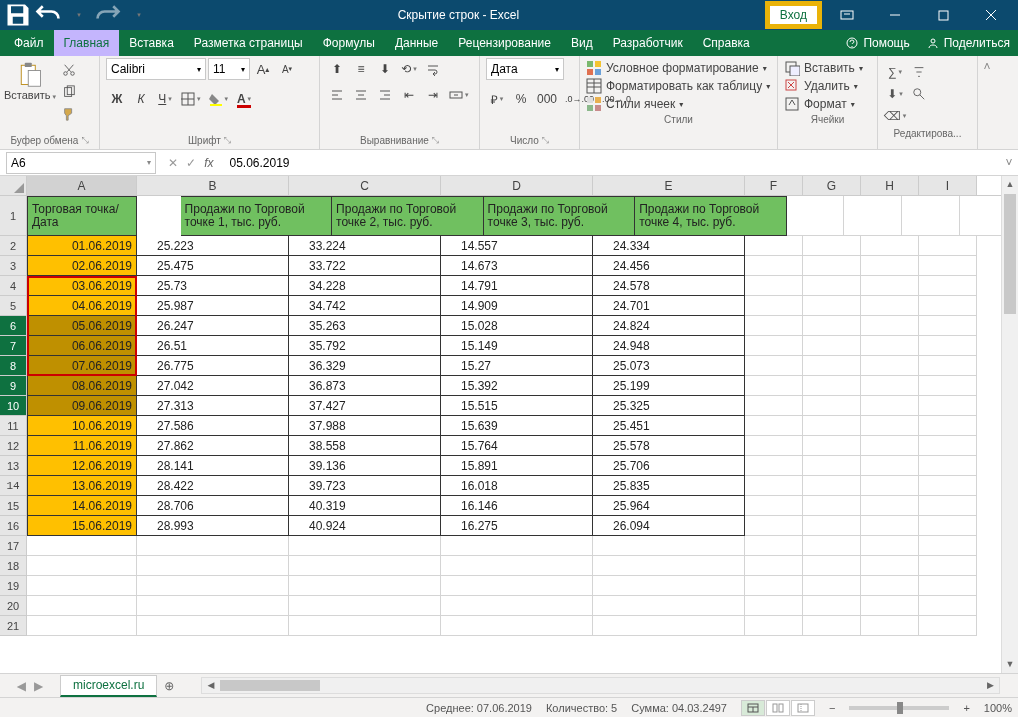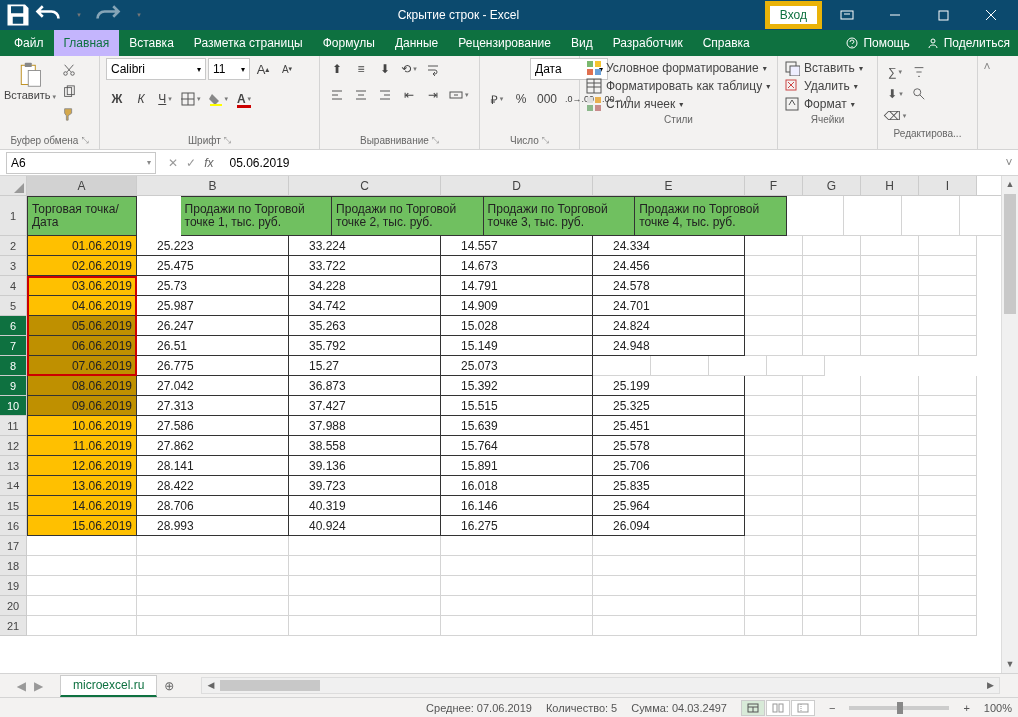--- a/index.html
+++ b/index.html
@@ -37,21 +37,21 @@
 .font-name { width:100px; height:22px; border:1px solid #c8c8c8; background:#fff; padding:0 4px; font-size:12px; display:flex; align-items:center; justify-content:space-between;}
 .font-size { width:42px; height:22px; border:1px solid #c8c8c8; background:#fff; padding:0 4px; font-size:12px; display:flex; align-items:center; justify-content:space-between;}
 .font-row2 { display:flex; gap:2px; }
 .fbtn { min-width:22px; height:22px; display:flex; align-items:center; justify-content:center; border:1px solid transparent; color:#444; font-size:12px; padding:0 2px;}
 .fbtn b{font-weight:bold;} .fbtn i{font-style:italic;} .fbtn u{text-decoration:underline;}
 .split::after { content:"▾"; font-size:7px; margin-left:2px; color:#777; }
 
 .align-grid { display:flex; gap:2px; }
 
 .num-row1 { display:flex; gap:2px; margin-bottom:4px;}
-.num-fmt { width:78px; height:22px; border:1px solid #c8c8c8; background:#fff; padding:0 4px; font-size:12px; display:flex; align-items:center; justify-content:space-between;margin-left:44px;}
+.num-fmt { width:78px; height:22px; border:1px solid #c8c8c8; background:#fff; padding:0 4px; font-size:12px; display:flex; align-items:center; justify-content:space-between;}
 .styles-body { display:flex; flex-direction:column; gap:2px; padding-top:2px;}
 .style-row { display:flex; align-items:center; gap:4px; font-size:12px; color:#444; white-space:nowrap;}
 .style-row svg { width:16px; height:16px; }
 .cell-body { display:flex; flex-direction:column; gap:2px; padding-top:2px;}
 .cell-row { display:flex; align-items:center; gap:4px; font-size:12px; color:#444;}
 .edit-body { display:flex; gap:2px; padding-top:2px;}
 
 
 .fbar { height: 26px; border-bottom: 1px solid #d4d4d4; display: flex; align-items: center; background:#fff;}
 .name-box { width: 150px; height: 22px; border: 1px solid #c8c8c8; margin-left: 6px; display: flex; align-items: center; justify-content: space-between; padding: 0 4px; font-size: 12px; background:#fff;}
@@ -572,20 +572,21 @@
         <div class="cell data cE">24.948</div>
         <div class="cell empty cF"></div>
         <div class="cell empty cG"></div>
         <div class="cell empty cH"></div>
         <div class="cell empty cI"></div>
       </div>
       <div class="row rowd">
         <div class="row-h sel" style="height: 20px;">8</div>
         <div class="cell dateA sel cA">07.06.2019</div>
         <div class="cell data cB">26.775</div>
+        <div class="cell data cC">36.329</div>
         <div class="cell data cD">15.27</div>
         <div class="cell data cE">25.073</div>
         <div class="cell empty cF"></div>
         <div class="cell empty cG"></div>
         <div class="cell empty cH"></div>
         <div class="cell empty cI"></div>
       </div>
       <div class="row rowd">
         <div class="row-h sel" style="height: 20px;">9</div>
         <div class="cell dateA sel cA">08.06.2019</div>

